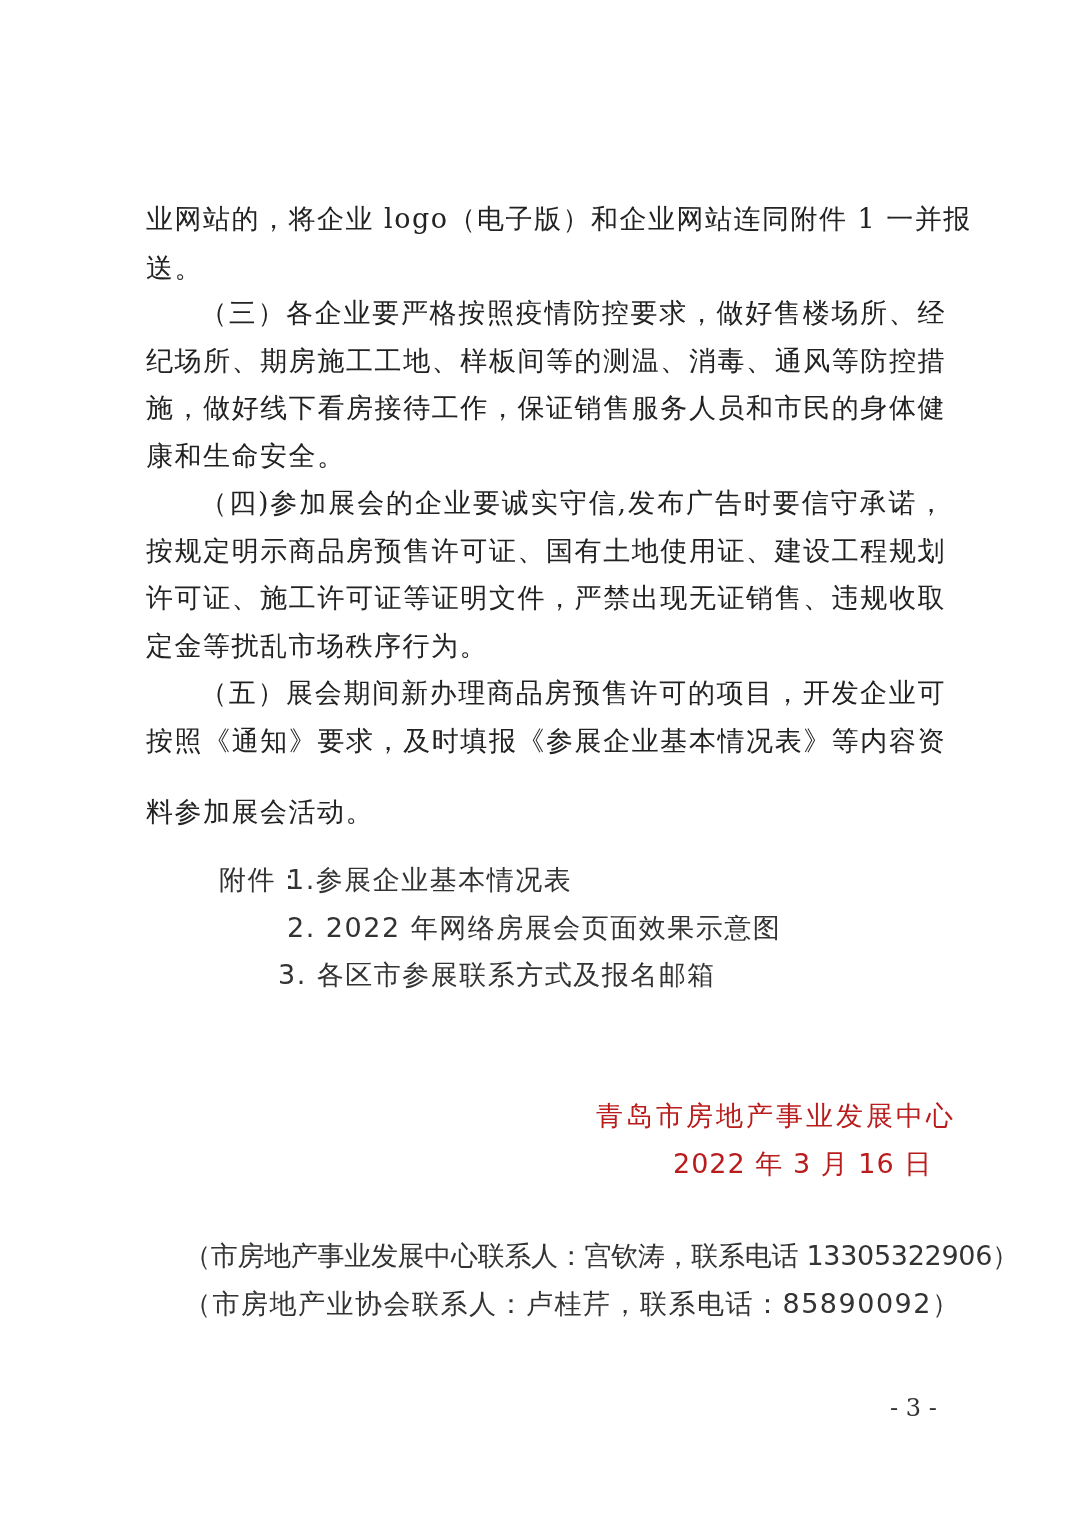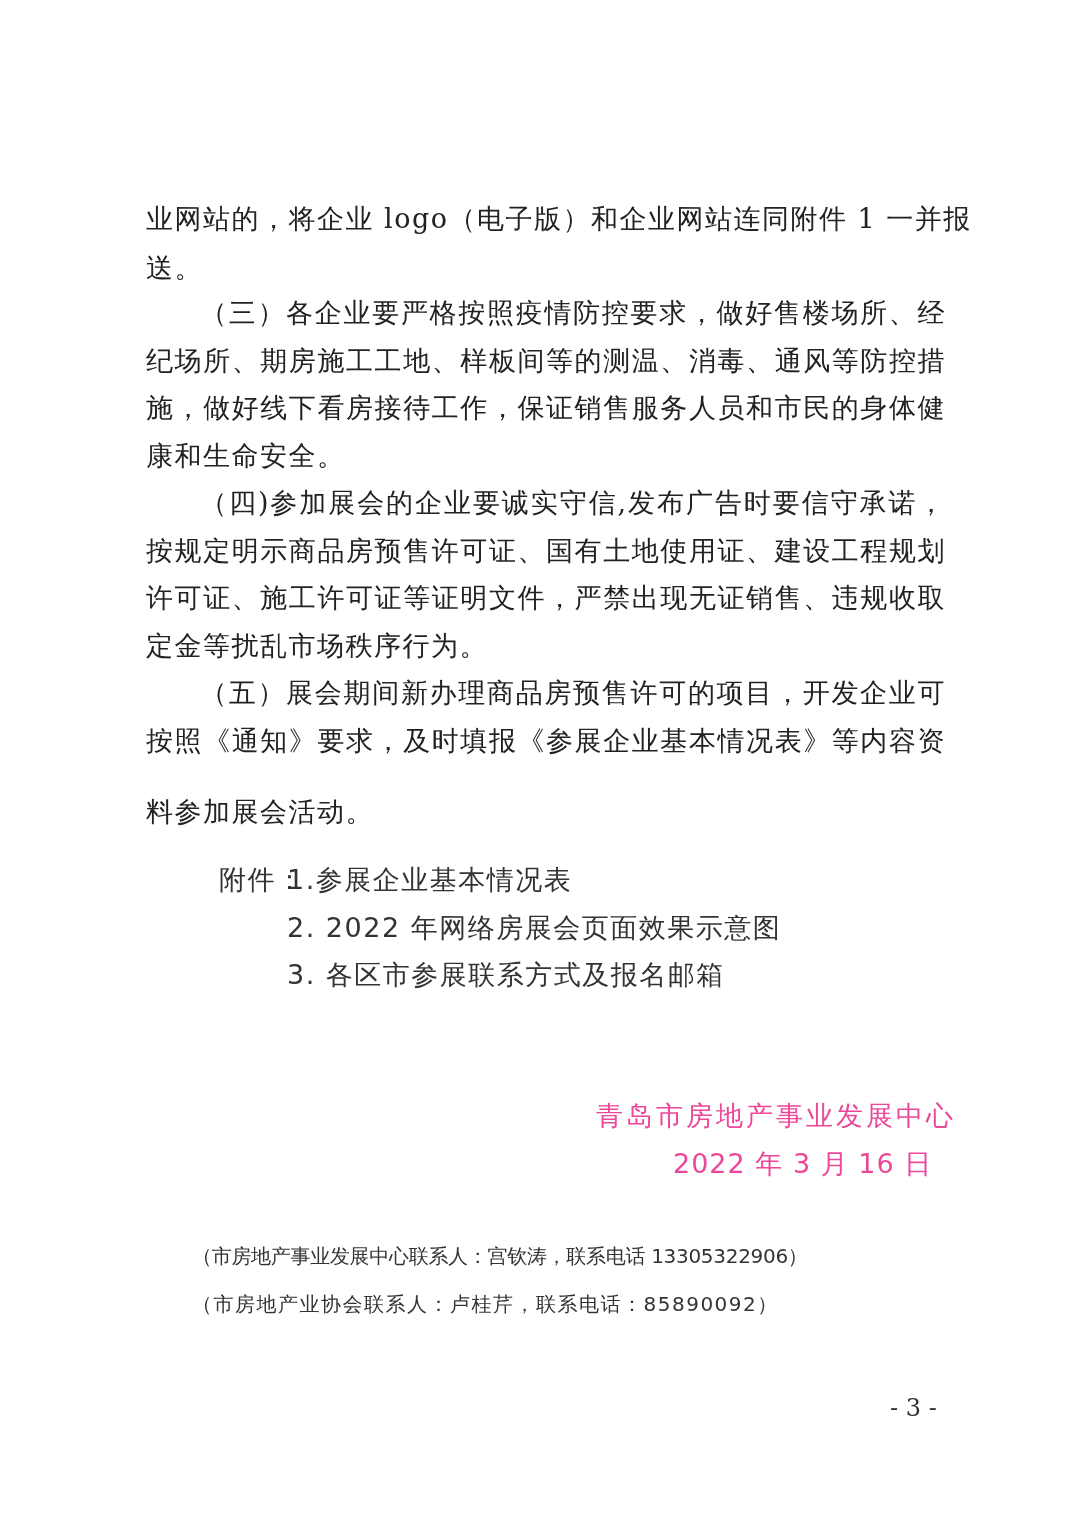--- a/index.html
+++ b/index.html
@@ -4,22 +4,22 @@
 <style>
   html, body { margin:0; padding:0; background:#ffffff; }
   body { width:1080px; height:1527px; position:relative; overflow:hidden;
          font-family:"DejaVu Serif","Liberation Serif",serif; color:#222; }
   .line { position:absolute; left:146px; width:800px; font-size:27px; line-height:32px;
           white-space:nowrap; letter-spacing:1.5px; }
   .just { text-align:justify; text-align-last:justify; }
   .att { position:absolute; font-size:27px; line-height:32px; white-space:nowrap; letter-spacing:1.5px;
          font-family:"DejaVu Sans","Liberation Sans",sans-serif; color:#333; }
   .sig { position:absolute; font-size:27px; line-height:32px; white-space:nowrap; letter-spacing:3px;
-         font-family:"DejaVu Sans","Liberation Sans",sans-serif; color:#ec4899; }
-  .contact { position:absolute; left:192px; font-size:20px; line-height:30px; white-space:nowrap;
+         font-family:"DejaVu Sans","Liberation Sans",sans-serif; color:#b91c1c; }
+  .contact { position:absolute; left:184px; font-size:27px; line-height:30px; white-space:nowrap;
              font-family:"DejaVu Sans","Liberation Sans",sans-serif; color:#333; }
   .pagenum { position:absolute; left:890px; top:1393px; font-size:24px; line-height:30px;
              font-family:"DejaVu Serif","Liberation Serif",serif; color:#333; }
 </style>
 </head>
 <body>
 
 <div>
 
   <div class="line just" style="top:203px;">业网站的，将企业 logo（电子版）和企业网站连同附件 1 一并报</div>
@@ -36,21 +36,21 @@
   <div class="line" style="top:630px;">定金等扰乱市场秩序行为。</div>
 
   <div class="line just" style="top:677px; left:200px; width:746px;">（五）展会期间新办理商品房预售许可的项目，开发企业可</div>
   <div class="line just" style="top:725px;">按照《通知》要求，及时填报《参展企业基本情况表》等内容资</div>
   <div class="line" style="top:796px;">料参加展会活动。</div>
 
   <div>
     <span class="att" style="left:219px; top:864px;">附件：</span>
     <span class="att" style="left:287px; top:864px;text-align:center;">1.参展企业基本情况表</span>
     <span class="att" style="left:287px; top:912px;">2. 2022 年网络房展会页面效果示意图</span>
-    <span class="att" style="left:287px; top:959px;text-align:center;">3. 各区市参展联系方式及报名邮箱</span>
+    <span class="att" style="left:278px; top:959px;text-align:center;">3. 各区市参展联系方式及报名邮箱</span>
   </div>
 
   <div>
     <div class="sig" style="left:596px; top:1100px;">青岛市房地产事业发展中心</div>
     <div class="sig" style="left:637px; top:1148px; letter-spacing:1px;margin-left:36px;">2022 年 3 月 16 日</div>
   </div>
 
   <div>
     <div class="contact" style="top:1241px; letter-spacing:-0.3px;">（市房地产事业发展中心联系人：宫钦涛，联系电话 13305322906）</div>
     <div class="contact" style="top:1289px; letter-spacing:1.5px;">（市房地产业协会联系人：卢桂芹，联系电话：85890092）</div>

